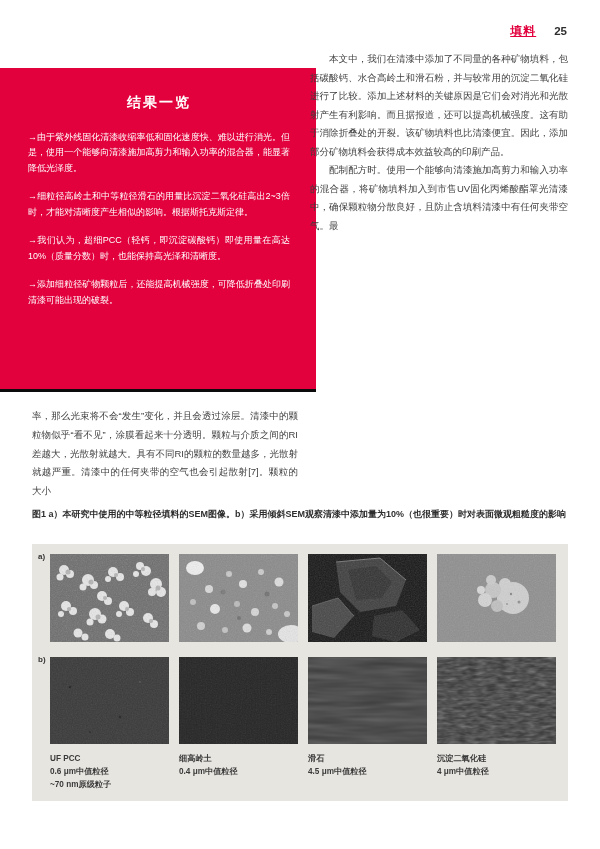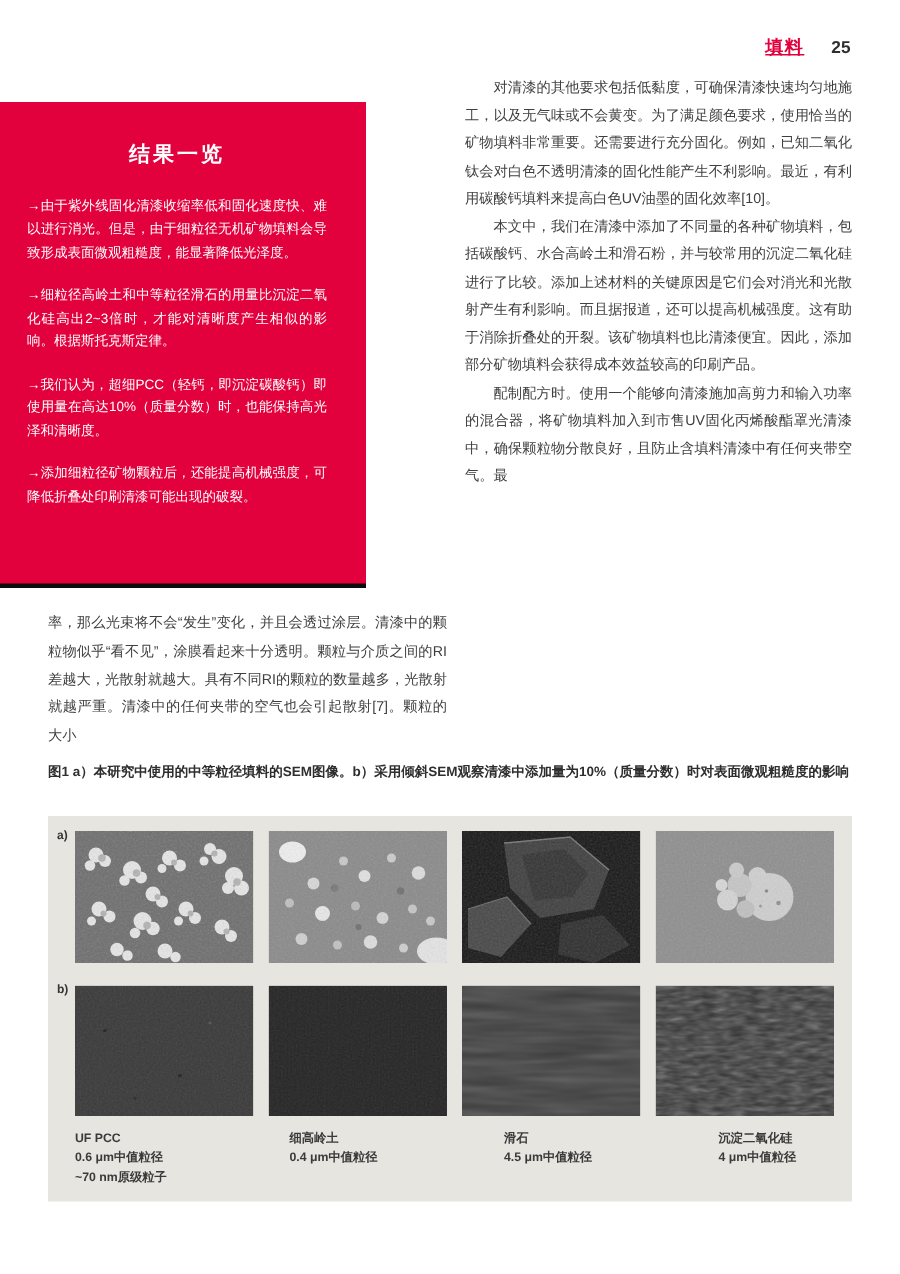--- a/index.html
+++ b/index.html
@@ -8,23 +8,23 @@
     position:relative; width:600px; height:849px; background:#ffffff;
     font-family:"Liberation Sans","DejaVu Sans",sans-serif; overflow:hidden;
     color:#3f3f3f;
   }
   
   .page-header { position:absolute; top:23px; right:33px; display:flex; gap:18px; align-items:baseline; }
   .section-tag { color:#e2003d; font-weight:bold; font-size:12px; letter-spacing:1px;text-decoration:underline; }
   .page-number { color:#2e2e2e; font-weight:bold; font-size:11.5px;text-align:center; }
   
   .results-box {
-    position:absolute; left:0; top:68px; width:244px; height:324px;
+    position:absolute; left:0; top:68px; width:316px; height:324px;
     background:#e2003d; border-bottom:3px solid #0c0c0c; color:#ffffff;
-    padding:26px 26px 0 18px;
+    padding:26px 26px 0 28px;
   }
   .results-title { margin:0 0 18px 0; text-align:center; font-size:14px; font-weight:bold; letter-spacing:2px; }
   .bullet { margin:0 0 13px 0; font-size:9px; line-height:1.72; text-align:justify; }
   
   .left-body {
     position:absolute; left:32px; top:407px; width:266px;
     font-size:9.5px; line-height:1.98; text-align:justify;
   }
   
   .right-col {
@@ -45,55 +45,54 @@
   }
   .row-label { position:absolute; left:6px; font-size:8px; font-weight:bold; color:#333; }
   .row-a-label { top:8px; }
   .row-b-label { top:111px; }
   .img-row { position:absolute; left:18px; display:flex; gap:10px; }
   .row-a { top:10px; }
   .row-b { top:113px; }
   .sem-img { width:119px; height:88px; overflow:hidden; }
   .row-b .sem-img { height:87px; }
   .sem-img svg { display:block; width:100%; height:100%; }
-  .panel-captions { position:absolute; left:18px; top:208px; display:flex; gap:24px; }
+  .panel-captions { position:absolute; left:18px; top:208px; display:flex; gap:10px; }
   .pcap { width:119px; font-size:8.2px; line-height:1.6; color:#3a3a3a; font-weight:600; }
   
   .page-footer { position:absolute; right:33px; top:860px; display:flex; gap:5px; font-size:8.5px; align-items:baseline; }
   .f-journal { font-weight:bold; color:#3a3a3a; }
   .f-edition { font-weight:bold; color:#e2003d; }
   .f-issue { color:#8a8a8a; }
 </style>
 </head>
 <body>
 
 <div class="page">
 
   <header class="page-header">
     <span class="section-tag">填料</span>
     <span class="page-number">25</span>
   </header>
 
   <aside class="results-box">
     <h2 class="results-title">结果一览</h2>
-    <p class="bullet">→由于紫外线固化清漆收缩率低和固化速度快、难以进行消光。但是，由于细粒径无机矿物填料会导致形成表面微观粗糙度，能显著降低光泽度。</p>
+    <p class="bullet">→由于紫外线固化清漆收缩率低和固化速度快、难以进行消光。但是，使用一个能够向清漆施加高剪力和输入功率的混合器，能显著降低光泽度。</p>
     <p class="bullet">→细粒径高岭土和中等粒径滑石的用量比沉淀二氧化硅高出2~3倍时，才能对清晰度产生相似的影响。根据斯托克斯定律。</p>
     <p class="bullet">→我们认为，超细PCC（轻钙，即沉淀碳酸钙）即使用量在高达10%（质量分数）时，也能保持高光泽和清晰度。</p>
     <p class="bullet">→添加细粒径矿物颗粒后，还能提高机械强度，可降低折叠处印刷清漆可能出现的破裂。</p>
   </aside>
 
   <div class="left-body">率，那么光束将不会“发生”变化，并且会透过涂层。清漆中的颗粒物似乎“看不见”，涂膜看起来十分透明。颗粒与介质之间的RI差越大，光散射就越大。具有不同RI的颗粒的数量越多，光散射就越严重。清漆中的任何夹带的空气也会引起散射[7]。颗粒的大小</div>
 
   <div class="right-col">
-    <p class="para indent">对清漆的其他要求包括低黏度，可确保清漆快速均匀地施工，以及无气味或不会黄变。为了满足颜色要求，使用恰当的矿物填料非常重要。还需要进行充分固化。例如，已知二氧化钛会对白色不透明清漆的固化性能产生不利影响。最近，有利用碳酸钙填料来提高白色UV油墨的固化效率[10]。</p>
     <p class="para indent">本文中，我们在清漆中添加了不同量的各种矿物填料，包括碳酸钙、水合高岭土和滑石粉，并与较常用的沉淀二氧化硅进行了比较。添加上述材料的关键原因是它们会对消光和光散射产生有利影响。而且据报道，还可以提高机械强度。这有助于消除折叠处的开裂。该矿物填料也比清漆便宜。因此，添加部分矿物填料会获得成本效益较高的印刷产品。</p>
     <p class="para indent"><span>配制配方时。使用一个能够向清漆施加高剪力和输入功率的混合器，将矿物填料加入到市售UV固化丙烯酸酯罩光清漆中，确保颗粒物分散良好，且防止含填料清漆中有任何夹带空气。最</span></p>
   </div>
 
-  <p class="figure-caption">图1 a）本研究中使用的中等粒径填料的SEM图像。b）采用倾斜SEM观察清漆中添加量为10%（质量分数）时对表面微观粗糙度的影响</p>
+  <p class="figure-caption">图1 a）本研究中使用的中等粒径填料的SEM图像。b）采用倾斜SEM观察清漆中添加量为10%（也很重要）时对表面微观粗糙度的影响</p>
 
   <figure class="figure-box">
     <span class="row-label row-a-label">a)</span>
 
     <div class="img-row row-a">
       <div class="sem-img">
         <svg viewBox="0 0 119 88" preserveAspectRatio="none">
           <defs>
               <filter id="g1">
                 <feTurbulence type="fractalNoise" baseFrequency="0.8" numOctaves="2" seed="11"></feTurbulence>

